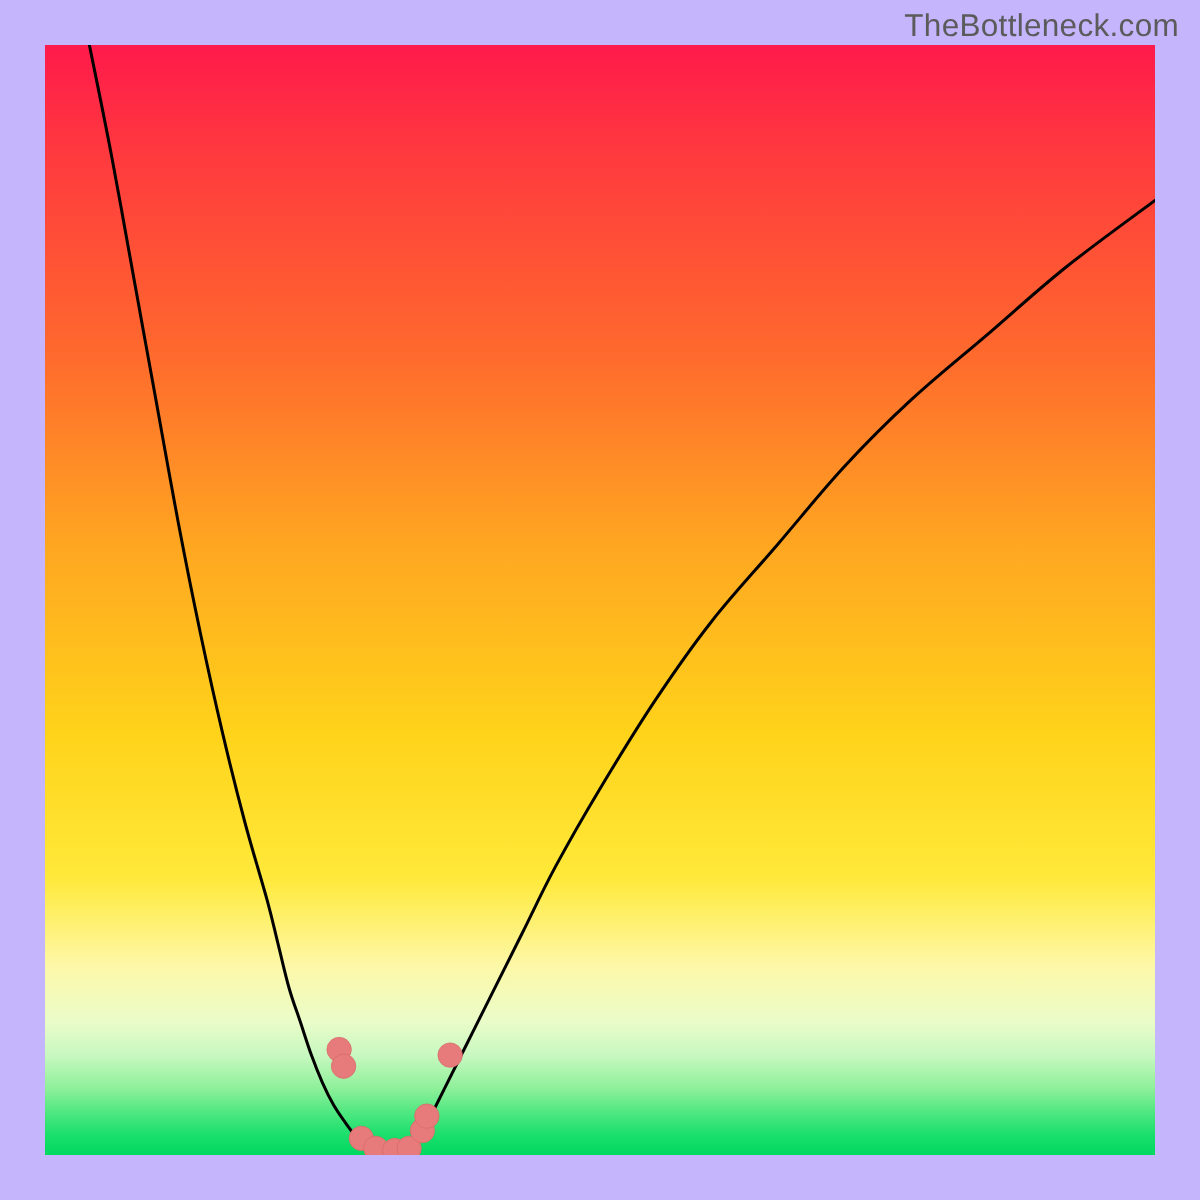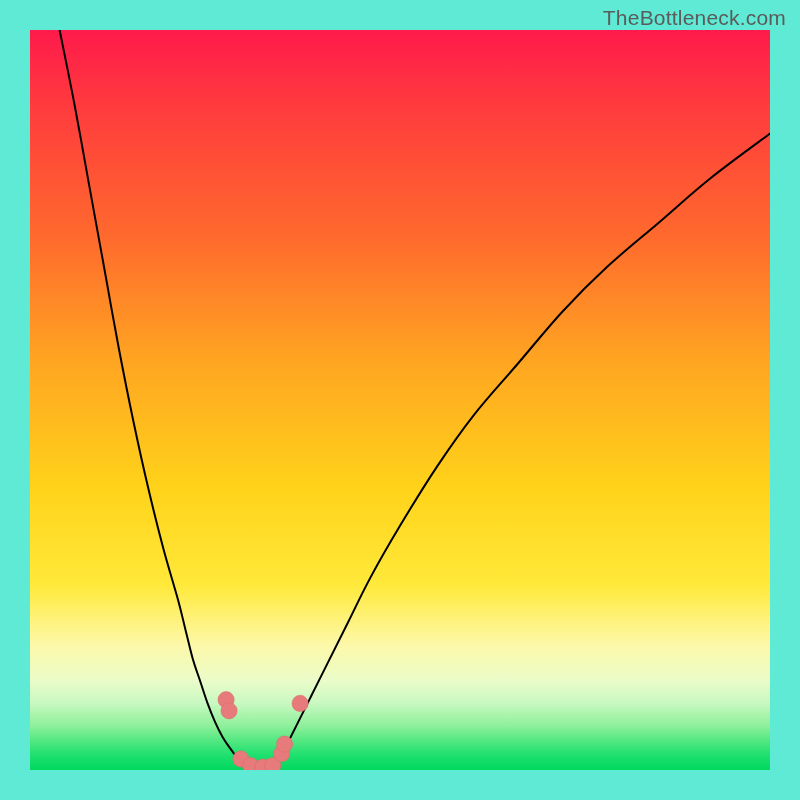--- a/index.html
+++ b/index.html
@@ -8,21 +8,21 @@
     width: 800px;
     height: 800px;
     background: #000;
     overflow: hidden;
     font-family: Arial, Helvetica, sans-serif;
   }
   .frame {
     position: relative;
     width: 800px;
     height: 800px;
-    background: #5eead4;
+    background: #c4b5fd;
   }
   .plot-area {
     position: absolute;
     left: 30px;
     top: 30px;
     width: 740px;
     height: 740px;
     
     background: linear-gradient(
       to bottom,

